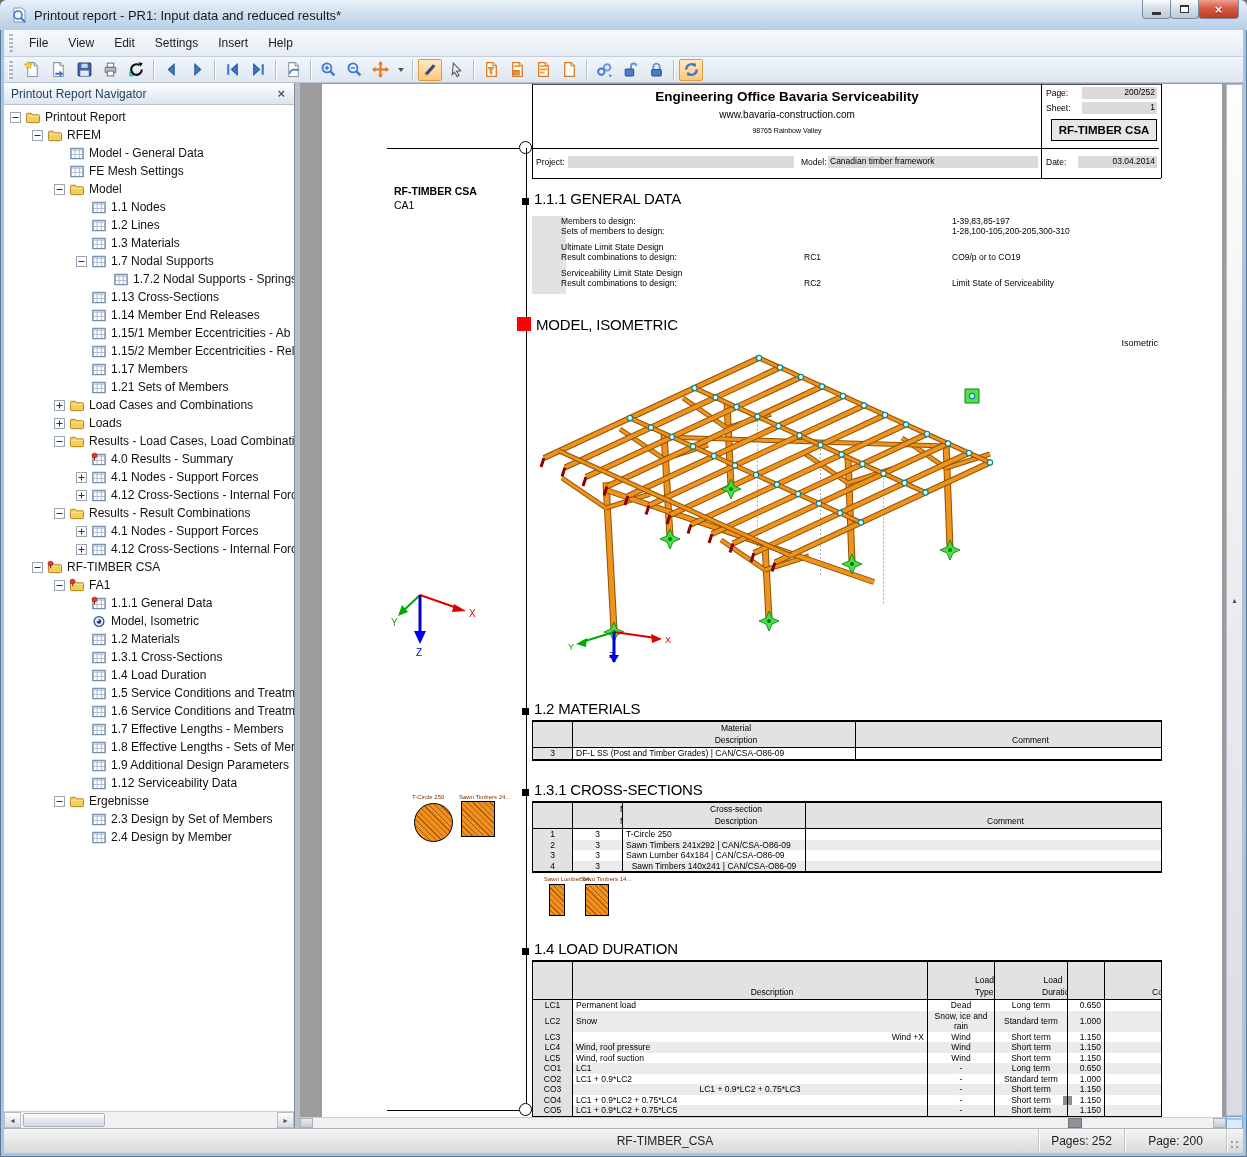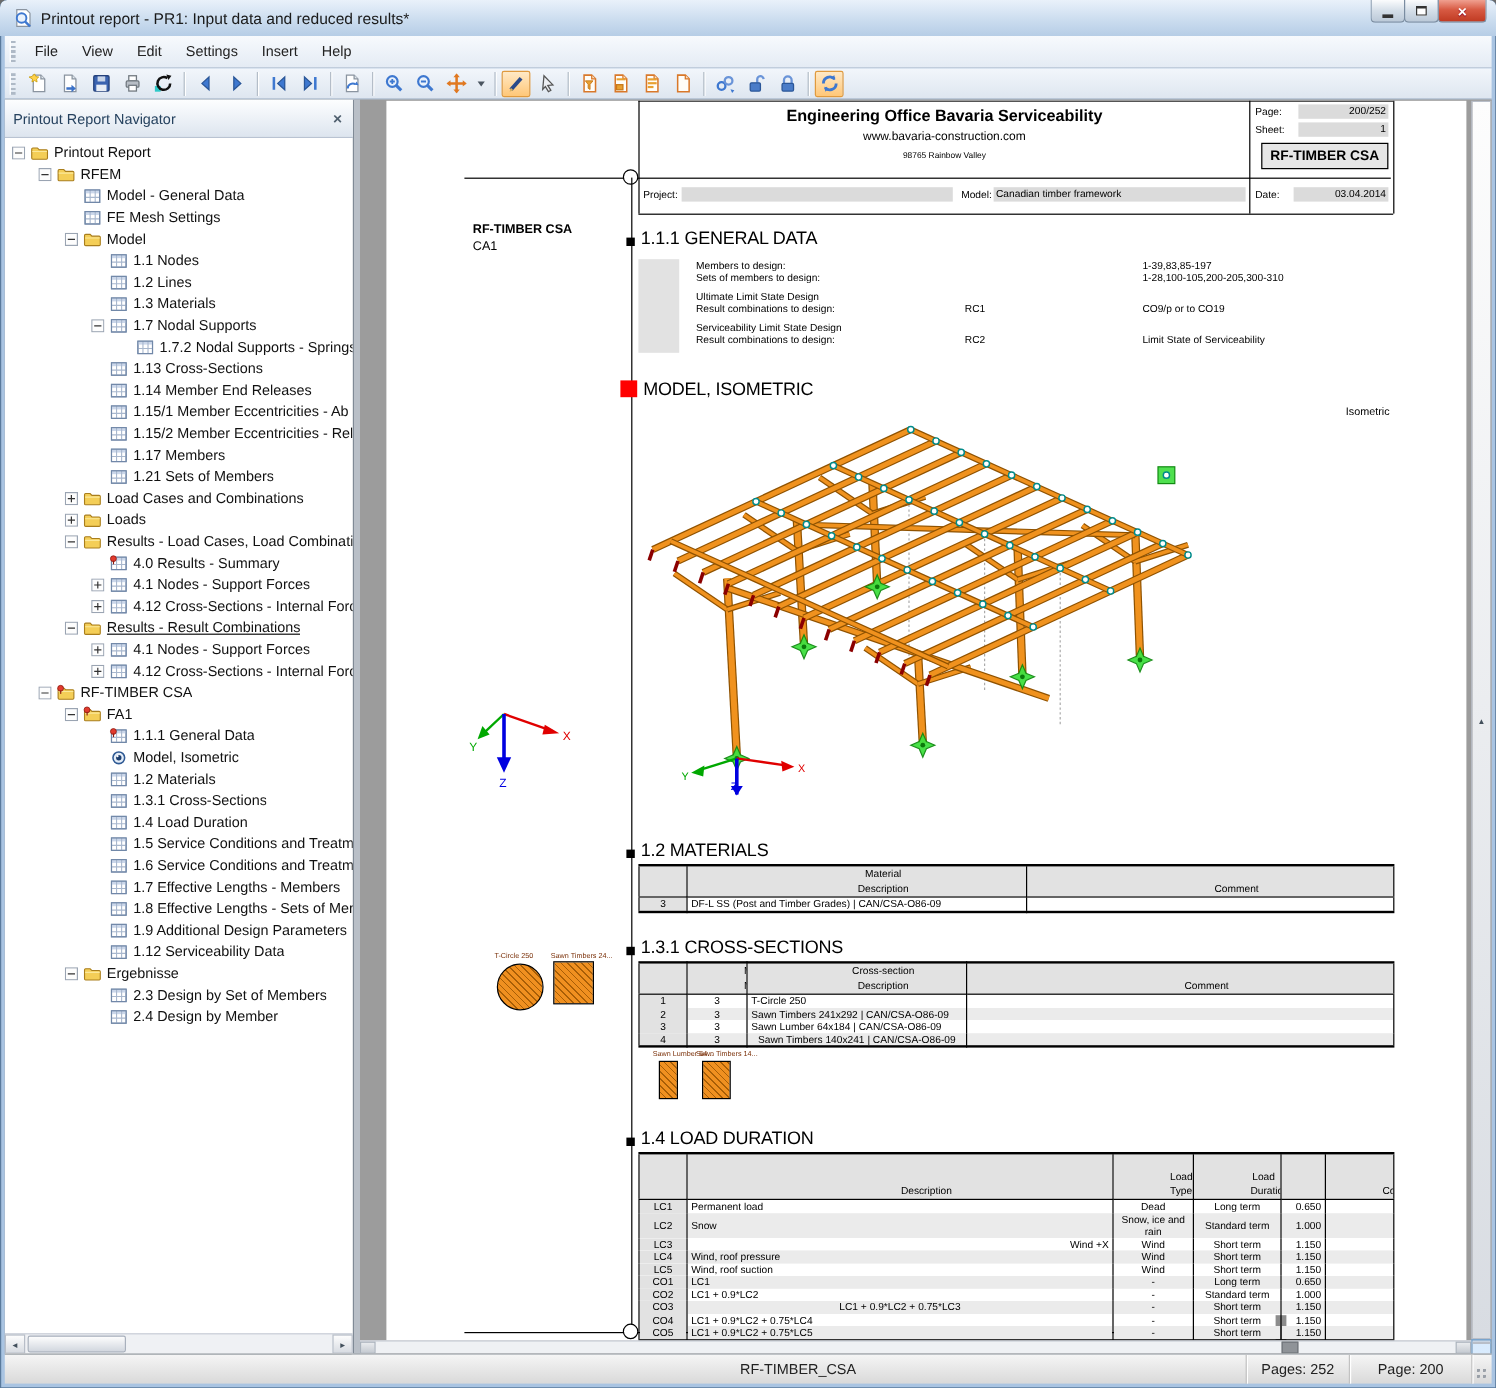--- a/index.html
+++ b/index.html
@@ -31,21 +31,21 @@
     align-items:center;justify-content:center;padding:0;margin:0 1px;border-radius:2px;}
   .tbtn.narrow{width:13px;}
   .tbtn.active{background:linear-gradient(#FFE7C2,#FFC langsam778) ;}
   .tbtn.active{background:linear-gradient(#FFE9C6,#FFC778);border:1px solid #E09A3E;}
   .tsep{width:1px;height:20px;background:#B4BDC8;margin:0 4px;box-shadow:1px 0 0 #fff;}
   .caret{width:0;height:0;border-left:3.5px solid transparent;border-right:3.5px solid transparent;border-top:4px solid #4A5560;}
   
   .main{position:absolute;left:4px;right:4px;top:83px;height:1045px;background:#9C9C9C;overflow:hidden;}
   .navpanel{position:absolute;left:0;top:0;width:291px;height:100%;background:#fff;border-right:1px solid #808A96;
     display:flex;flex-direction:column;}
-  .navhdr{height:32px;background:linear-gradient(#FDFEFF,#DDE5EF);border-bottom:1px solid #B9C3D2;font-size:12px;
+  .navhdr{height:22px;background:linear-gradient(#FDFEFF,#DDE5EF);border-bottom:1px solid #B9C3D2;font-size:12px;
     color:#26425F;display:flex;align-items:center;padding:0 7px;flex:none;}
   .navclose{margin-left:auto;color:#50606F;font-size:13px;font-weight:bold;line-height:1;padding:0 2px;}
   .navtree{flex:1;overflow:hidden;font-size:12px;color:#111;padding-top:3px;}
   .tree-row{height:18px;display:flex;align-items:center;white-space:nowrap;}
   .expander{width:11px;height:11px;flex:none;display:inline-flex;margin-right:4px;}
   .tree-ic{width:16px;height:15px;flex:none;display:inline-flex;margin-right:4px;}
   .tree-lb{overflow:hidden;}
   .hscroll{height:17px;flex:none;background:#EFF1F4;border-top:1px solid #C9CED6;display:flex;}
   .sb-btn{width:17px;height:100%;font-size:8px;color:#43505C;display:flex;align-items:center;justify-content:center;
     background:linear-gradient(#FDFDFD,#D8DCE2);border:1px solid #B8BEC8;flex:none;}
@@ -94,21 +94,21 @@
   
   table.rt{border-collapse:collapse;table-layout:fixed;width:100%;font-size:8.5px;}
   table.rt th,table.rt td{border-right:1px solid #000;padding:0 3px;overflow:hidden;line-height:10.5px;}
   table.rt th:last-child,table.rt td:last-child{border-right:none;}
   table.rt{border:1px solid #000;border-top:2px solid #000;border-bottom:2px solid #000;}
   table.rt thead th{background:#E2E2E2;font-weight:normal;text-align:center;border-bottom:1.5px solid #000;vertical-align:bottom;padding-bottom:1px;}
   table.rt tbody td:first-child{background:#E2E2E2;text-align:center;}
   table.rt tbody tr.alt td:not(:first-child){background:#EBEBEB;}
   .th2{display:block;min-height:12px;line-height:12px;margin-left:44px;}
   .gen-row{position:relative;height:10px;line-height:10px;}
-  .gen-row .gl{position:absolute;left:48px;}
+  .gen-row .gl{position:absolute;left:29px;}
   .gen-row .gm{position:absolute;left:272px;}
   .gen-row .gv{position:absolute;left:420px;}
   .hatch{position:absolute;border:1px solid #000;
     background:repeating-linear-gradient(45deg,#F09020 0 3px,#A85E06 3px 4px);}
   .thumb-lb{position:absolute;font-size:6px;color:#7A3008;white-space:nowrap;}
   .isolabel{position:absolute;font-size:9px;color:#000;}
 </style>
 </head>
 <body>
 
@@ -623,21 +623,21 @@
             <span class="tree-ic">
               <svg viewBox="0 0 16 16" width="16" height="15">
                 <rect x="1.5" y="2.5" width="13" height="11" fill="#fff" stroke="#7188A8"></rect>
                 <rect x="1.5" y="2.5" width="13" height="3" fill="#CBD7EA"></rect>
                 <path d="M6 2.5v11M10.5 2.5v11M1.5 9h13" stroke="#A9B8CE" fill="none"></path>
                 <rect x="1.5" y="2.5" width="13" height="11" fill="none" stroke="#7188A8"></rect>
               </svg>
             </span>
             <span class="tree-lb">4.12 Cross-Sections - Internal Forc</span>
           </div>
-          <div class="tree-row" style="padding-left: 50px; text-decoration: underline;">
+          <div class="tree-row" style="padding-left: 50px;">
             <span class="expander">
               <svg viewBox="0 0 11 11" width="11" height="11">
                 <rect x=".5" y=".5" width="10" height="10" fill="#FDFDFD" stroke="#9AA4B2"></rect>
                 <path d="M2.5 5.5h6" stroke="#333"></path>
               </svg>
             </span>
             <span class="tree-ic">
               <svg viewBox="0 0 16 16" width="16" height="15">
                 <path d="M1 4.5c0-.6.4-1 1-1h4l1.6 1.6h6.4c.6 0 1 .4 1 1v6.4c0 .6-.4 1-1 1H2c-.6 0-1-.4-1-1z" fill="#F4CE57" stroke="#A97E1C"></path>
                 <path d="M1.5 6.2h13v1h-13z" fill="#FBE89A"></path>

